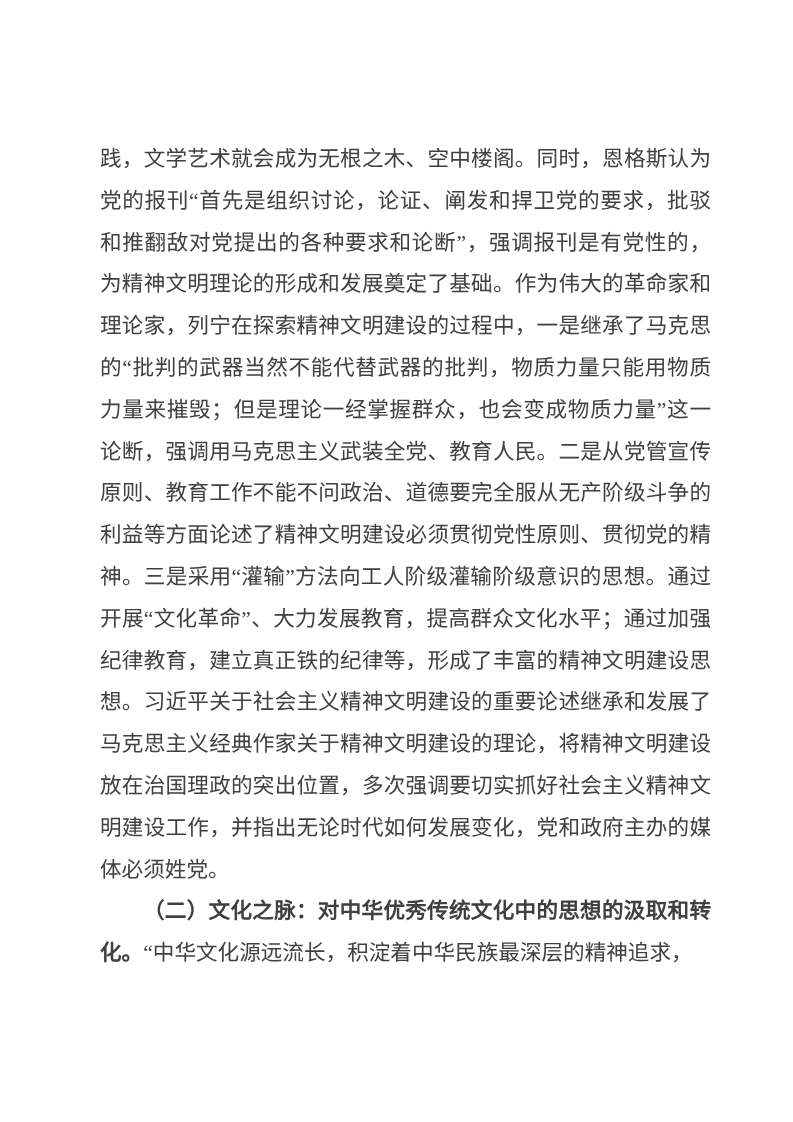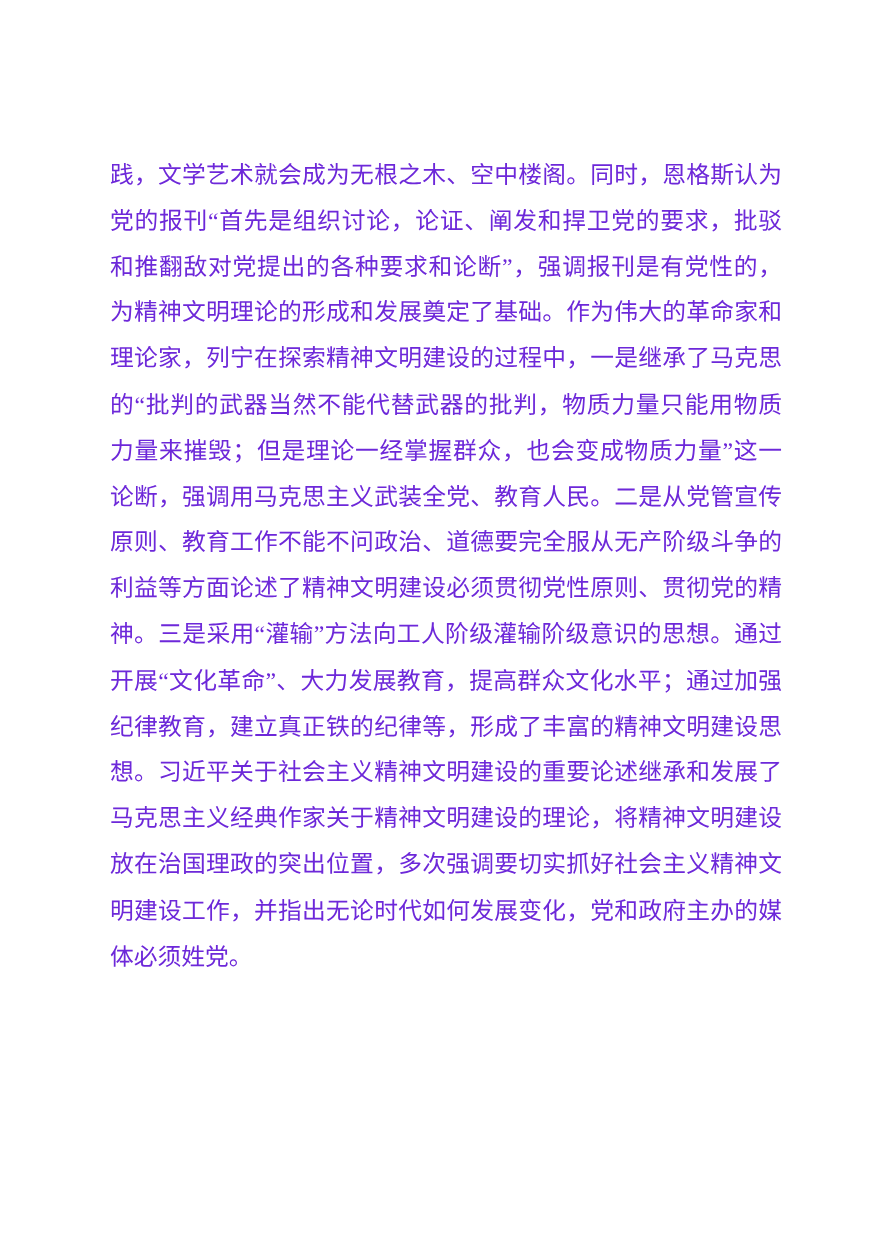--- a/index.html
+++ b/index.html
@@ -22,32 +22,33 @@
     left: 100px;
     width: 611px;
   }
   .para {
     margin: 0;
     font-size: 21.6px;
     line-height: 41.8px;
     text-align: justify;
     text-justify: inter-ideograph;
     letter-spacing: 0px;
-    color: #6d28d9;
+    color: #404040;
   }
   .para + .para {
     margin-top: 0;
   }
   .indent {
     text-indent: 43px;
   }
   .heading-bold {
     font-weight: bold;
   }
 </style>
 </head>
 <body>
 
 <div class="page">
   <div class="text-block">
     <p class="para">践，文学艺术就会成为无根之木、空中楼阁。同时，恩格斯认为党的报刊“首先是组织讨论，论证、阐发和捍卫党的要求，批驳和推翻敌对党提出的各种要求和论断”，强调报刊是有党性的，为精神文明理论的形成和发展奠定了基础。作为伟大的革命家和理论家，列宁在探索精神文明建设的过程中，一是继承了马克思的“批判的武器当然不能代替武器的批判，物质力量只能用物质力量来摧毁；但是理论一经掌握群众，也会变成物质力量”这一论断，强调用马克思主义武装全党、教育人民。二是从党管宣传原则、教育工作不能不问政治、道德要完全服从无产阶级斗争的利益等方面论述了精神文明建设必须贯彻党性原则、贯彻党的精神。三是采用“灌输”方法向工人阶级灌输阶级意识的思想。通过开展“文化革命”、大力发展教育，提高群众文化水平；通过加强纪律教育，建立真正铁的纪律等，形成了丰富的精神文明建设思想。习近平关于社会主义精神文明建设的重要论述继承和发展了马克思主义经典作家关于精神文明建设的理论，将精神文明建设放在治国理政的突出位置，多次强调要切实抓好社会主义精神文明建设工作，并指出无论时代如何发展变化，党和政府主办的媒体必须姓党。</p>
+    <p class="para indent"><strong class="heading-bold">（二）文化之脉：对中华优秀传统文化中的思想的汲取和转化。</strong><span>“中华文化源远流长，积淀着中华民族最深层的精神追求，</span></p>
   </div>
 </div>
 
 </body></html>

